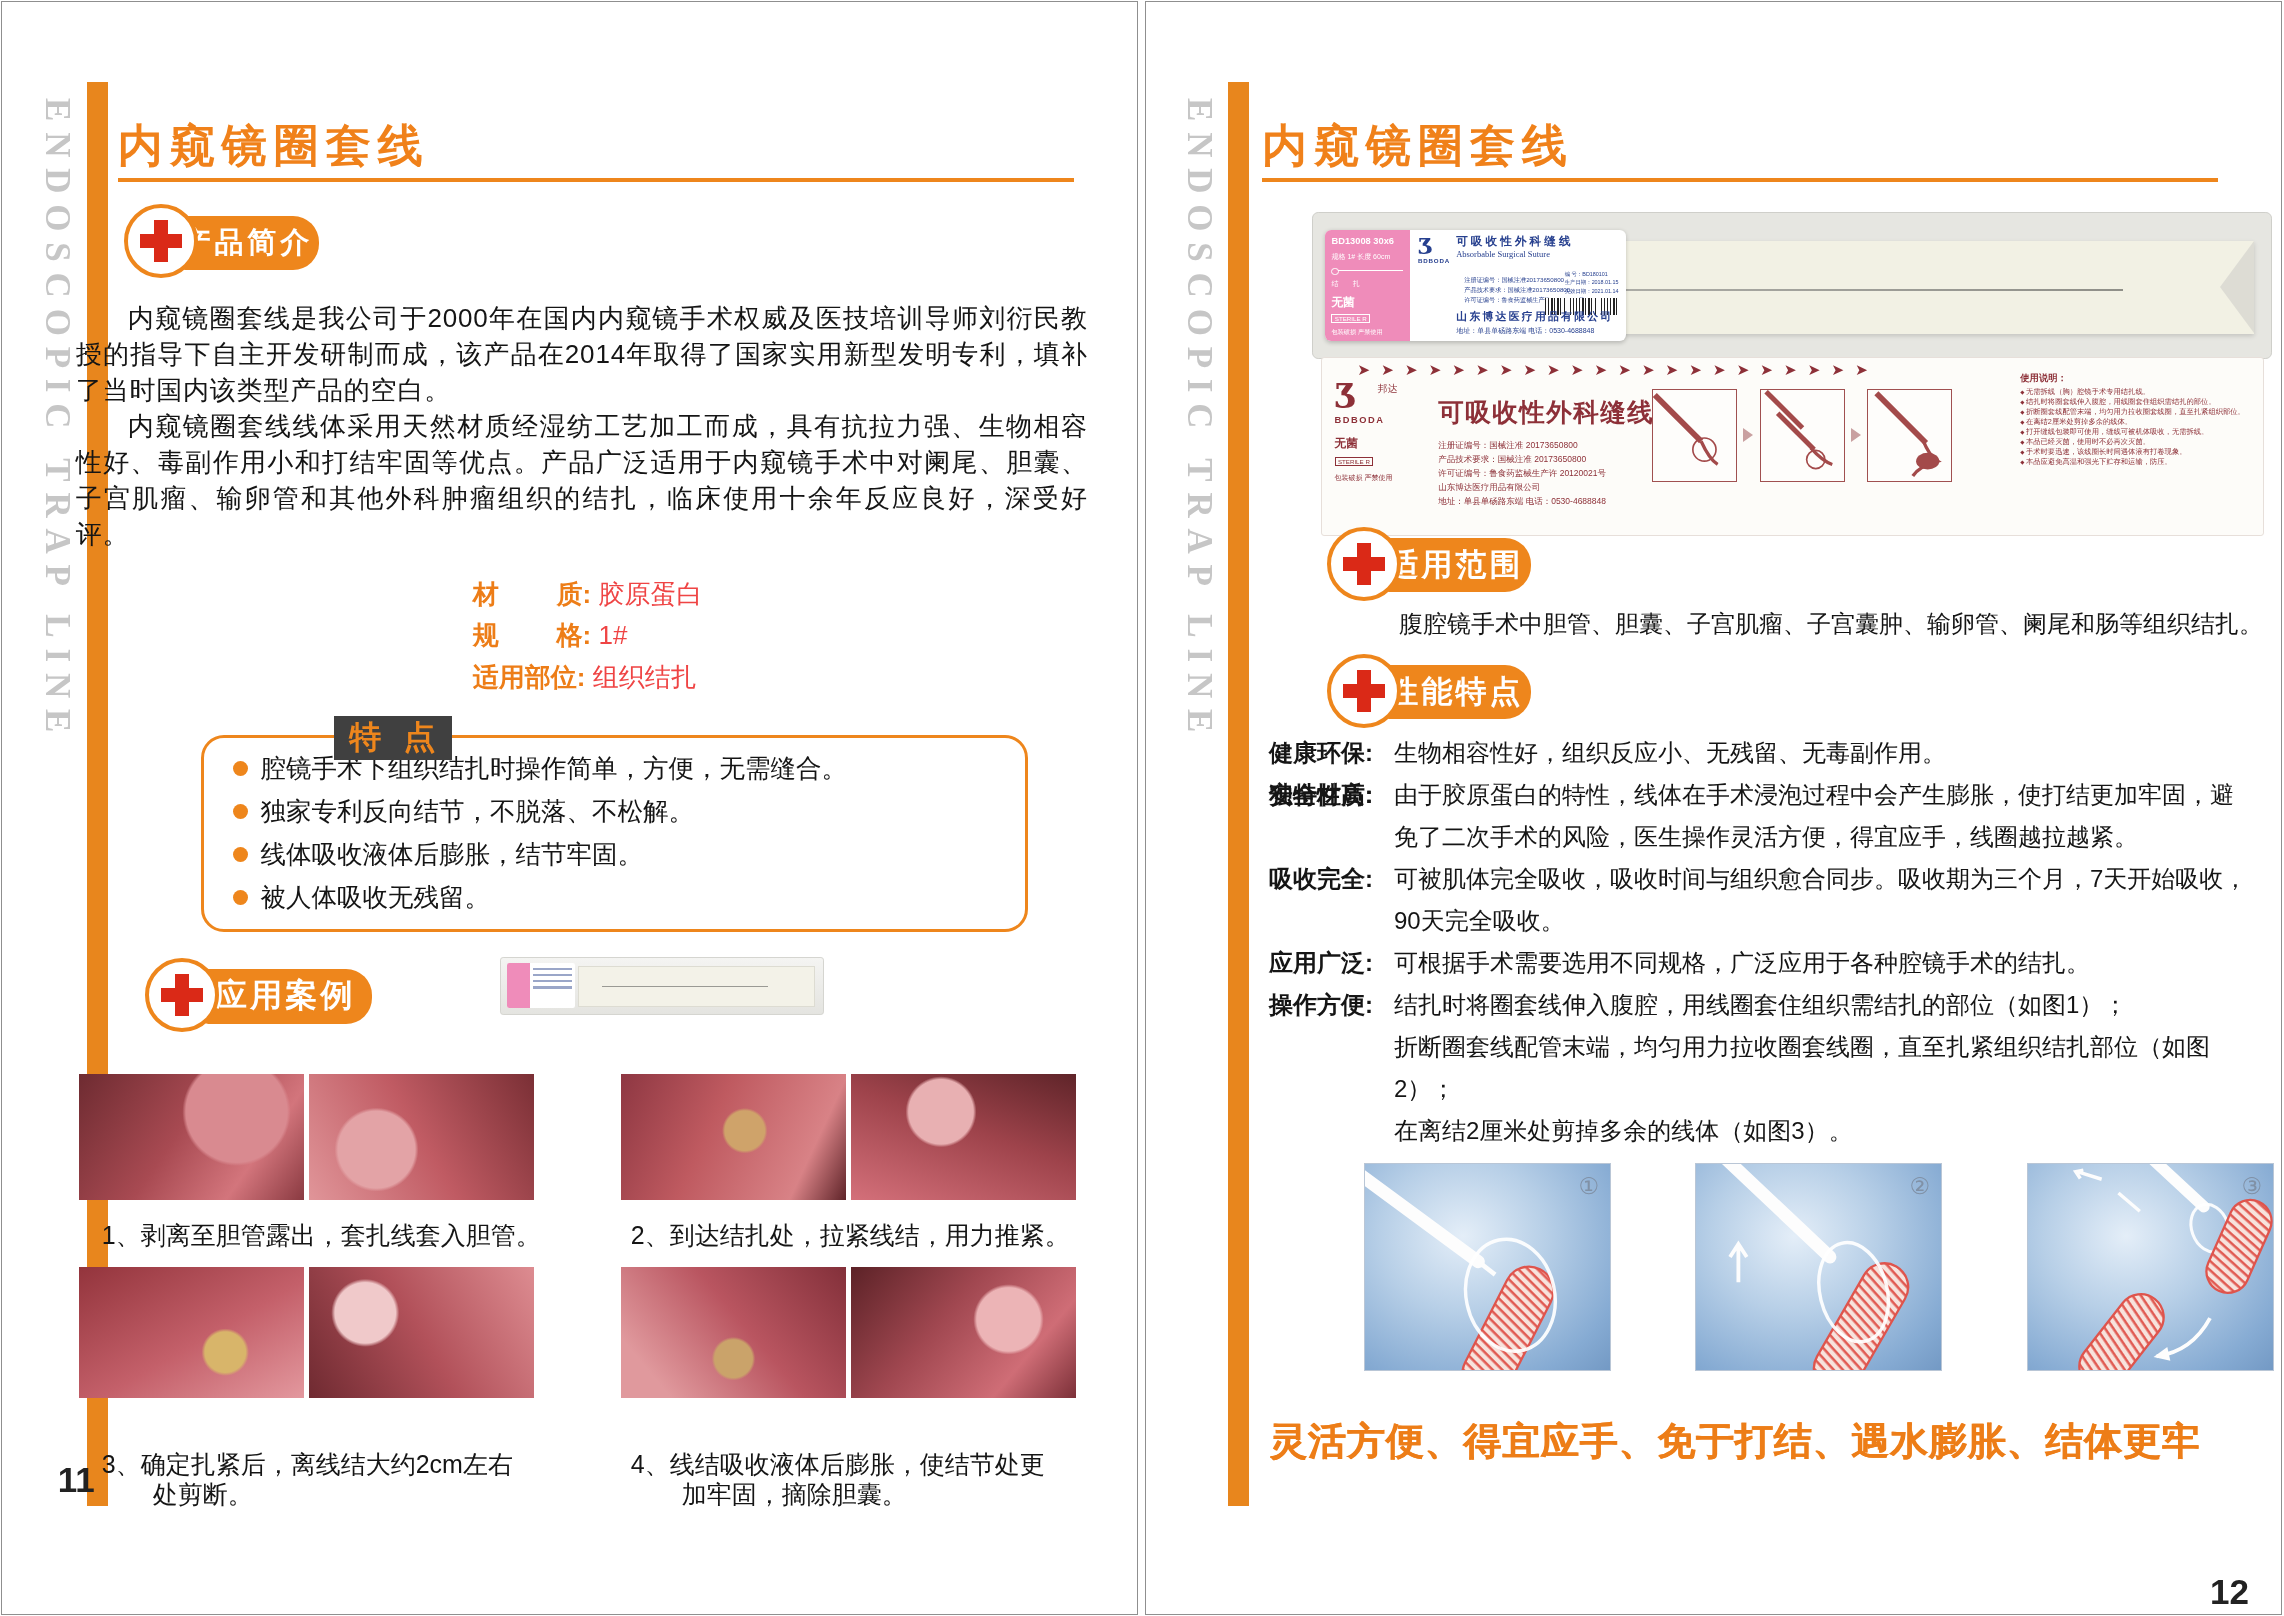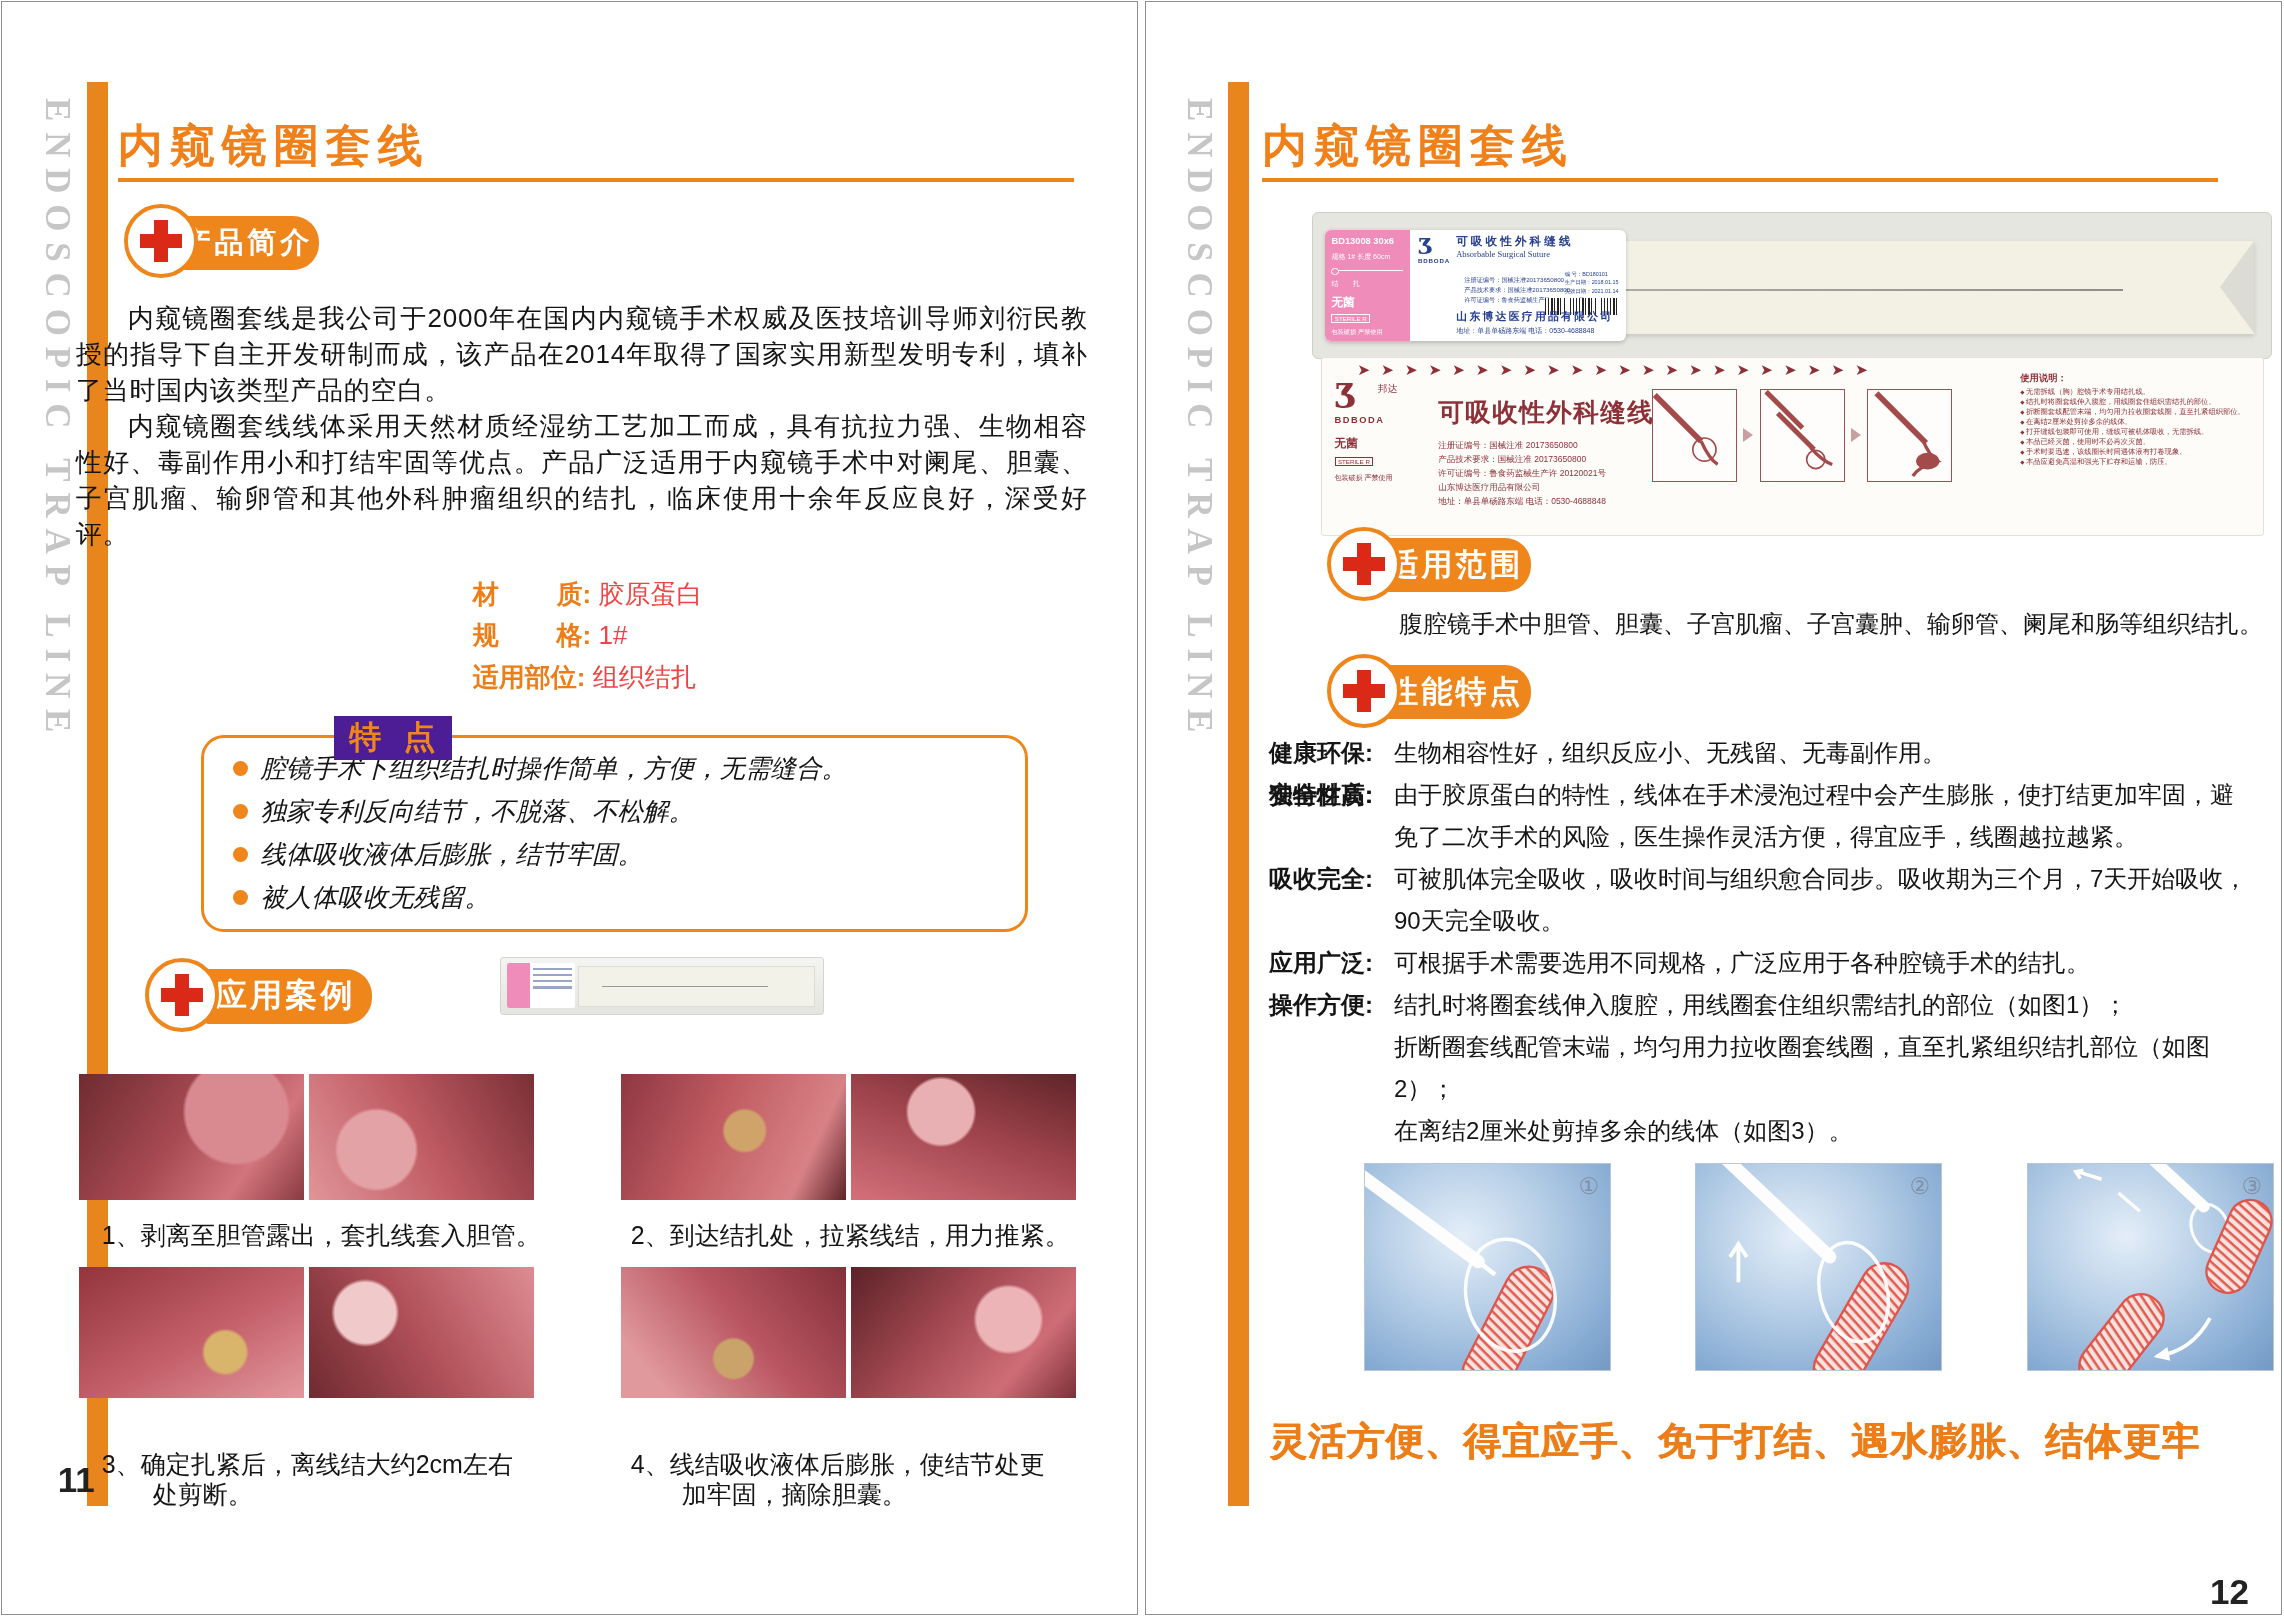--- a/index.html
+++ b/index.html
@@ -27,23 +27,23 @@
   .intro-text{position:absolute;left:74px;top:298px;width:1012px;font-size:26px;line-height:36px;
               letter-spacing:0.8px;text-align:justify;color:#151515;}
   .intro-text p{margin:0;text-indent:2em;}
 
   .spec-row{position:absolute;left:471px;font-size:26px;white-space:pre;}
   .spec-label{color:#ed7d17;font-weight:bold;}
   .spec-value{color:#ef4444;}
 
   .feature-box{position:absolute;left:199px;top:733px;width:827px;height:197px;border:3.1px solid #ee861c;
                border-radius:23px;box-sizing:border-box;}
-  .feature-title{position:absolute;left:332px;top:714px;background:#4c1d95;padding:0 15.4px;font-size:32px;
+  .feature-title{position:absolute;left:332px;top:714px;background:#404040;padding:0 15.4px;font-size:32px;
                  font-weight:bold;color:#ee861c;letter-spacing:1.5px;white-space:pre;z-index:2;}
-  .feature-item{position:absolute;display:flex;align-items:center;font-size:25.5px;color:#151515;white-space:nowrap;font-style:italic;}
+  .feature-item{position:absolute;display:flex;align-items:center;font-size:25.5px;color:#151515;white-space:nowrap;}
   .feature-dot{width:15.4px;height:15.4px;border-radius:50%;background:#ee861c;margin-right:12.3px;flex:0 0 auto;}
 
   .photo{position:absolute;width:225px;}
   .ph-a{background:radial-gradient(circle at 70% 30%,#d98a90 0 28%,transparent 30%),linear-gradient(125deg,#6e2b31,#a84a52 45%,#d3757c 75%,#8a3a41);}
   .ph-b{background:radial-gradient(circle at 30% 60%,#e3a3a6 0 22%,transparent 24%),linear-gradient(240deg,#7a2f35,#c05b63 50%,#e09599);}
   .ph-c{background:radial-gradient(circle at 55% 45%,#cfa36a 0 14%,transparent 16%),linear-gradient(115deg,#8e3742,#bf5a60 40%,#d88286 80%,#5f2429);}
   .ph-d{background:radial-gradient(circle at 40% 30%,#e8b0b2 0 20%,transparent 22%),linear-gradient(200deg,#5f2429,#9e434b 45%,#d4707a);}
   .ph-e{background:radial-gradient(circle at 65% 65%,#d8b56a 0 12%,transparent 14%),linear-gradient(150deg,#93343c,#c4606a 55%,#e3989e);}
   .ph-f{background:radial-gradient(circle at 25% 35%,#f0c9ca 0 16%,transparent 18%),linear-gradient(60deg,#6f2a31,#b2515a 50%,#dd8c91);}
   .ph-g{background:radial-gradient(circle at 50% 70%,#caa36a 0 13%,transparent 15%),linear-gradient(230deg,#83303a,#b95560 45%,#e0999d 85%);}

